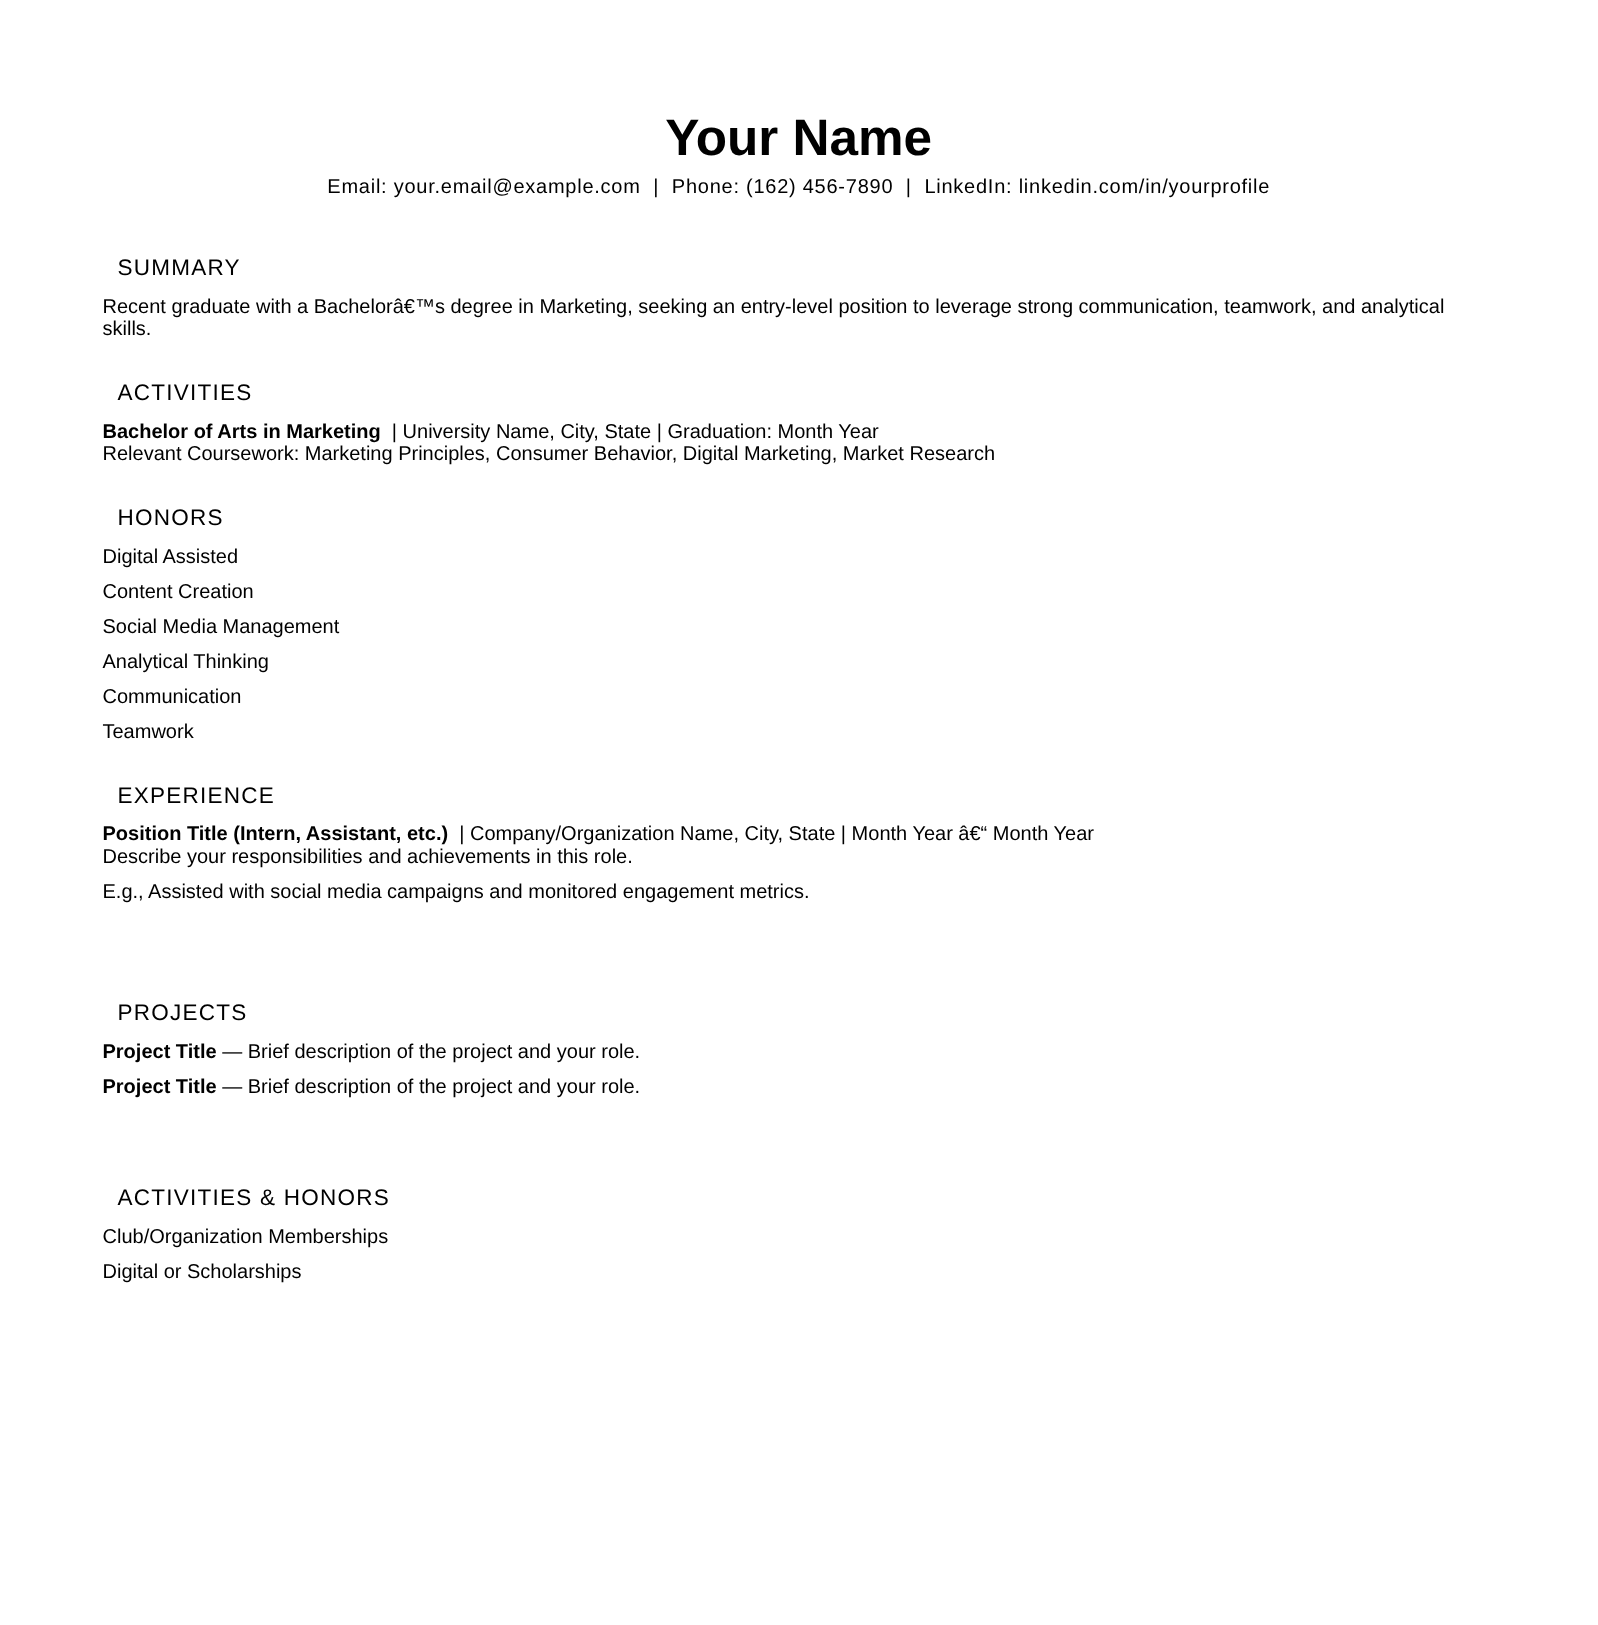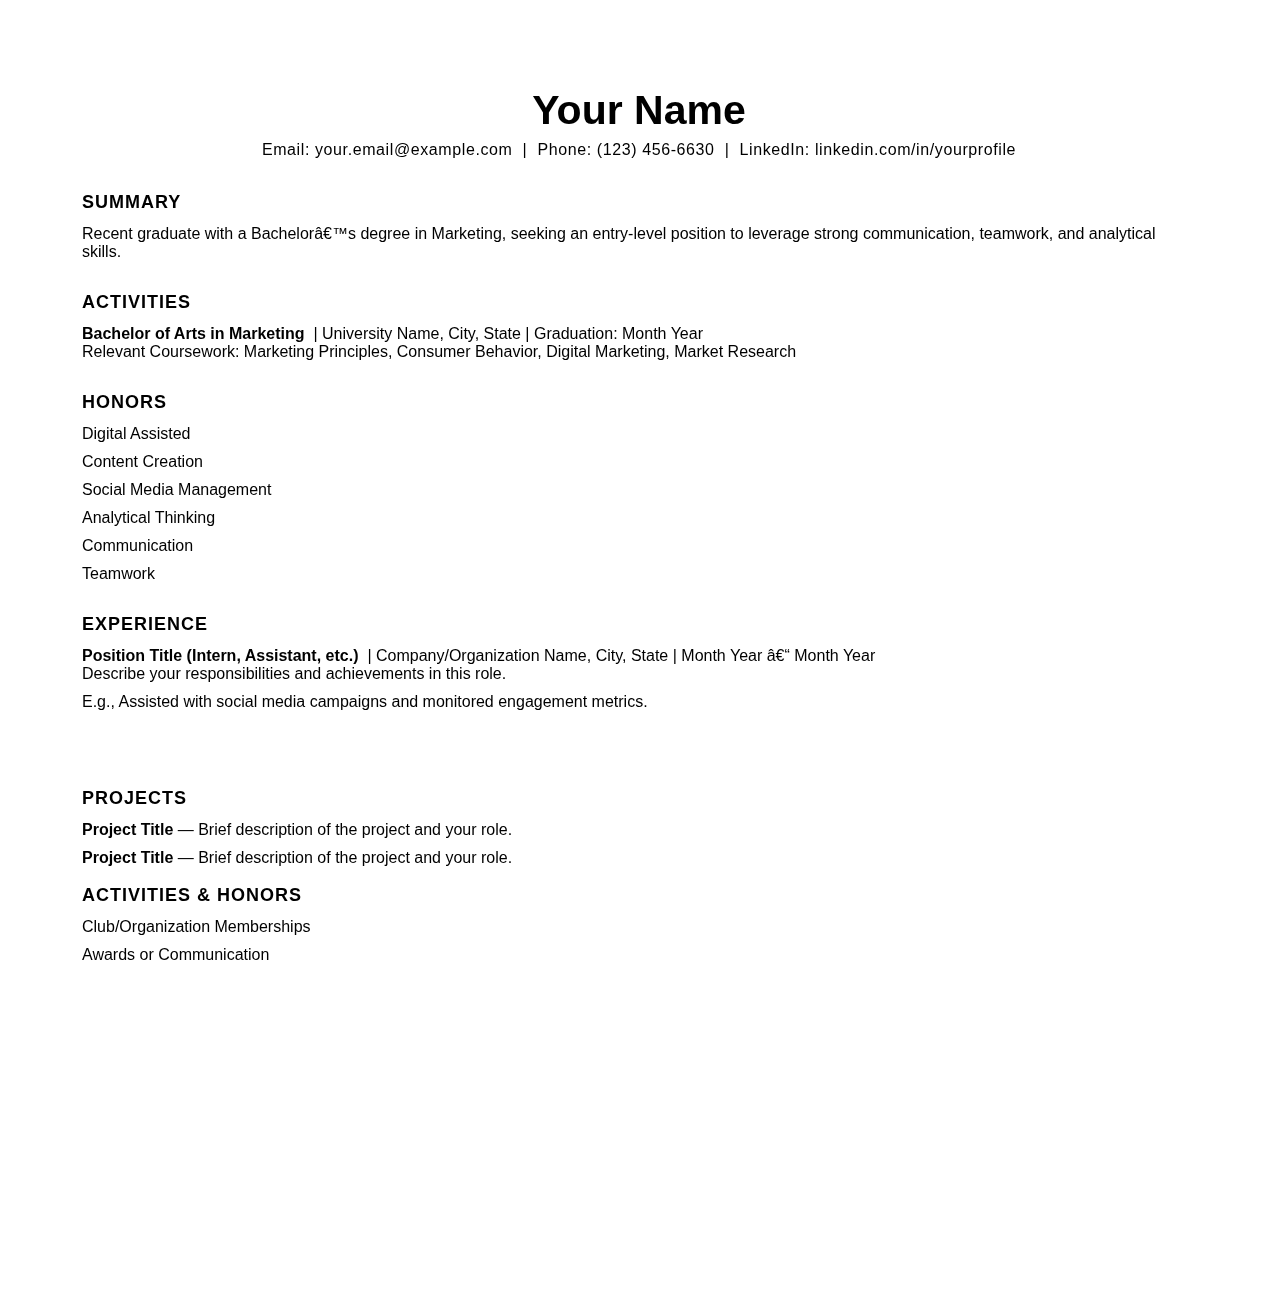--- a/index.html
+++ b/index.html
@@ -1,33 +1,33 @@
 <!DOCTYPE html>
 <html><head>
 <meta charset="utf-8">
 <style>
   html, body { margin: 0; padding: 0; background: #ffffff; }
   body { width: 1278px; height: 1300px; position: relative; color: #000; font-family: "Liberation Sans", sans-serif; }
   .page { position: absolute; left: 82px; top: 0; width: 1114px; }
   .name { position: absolute; left: 0; width: 1114px; top: 91px; text-align: center; font-size: 41px; font-weight: bold; line-height: 38px; margin: 0; }
   .contact { position: absolute; left: 0; width: 1114px; top: 140px; text-align: center; font-size: 16px; letter-spacing: 0.6px; line-height: 19px; }
   .sec { position: absolute; left: 0; width: 1114px; }
-  .sec h2 { margin: 0; font-size: 18px; font-weight: bold; letter-spacing: 1px; line-height: 22px; height: 22px; }
+  .sec h2 { margin: 12px; font-size: 18px; font-weight: normal; letter-spacing: 1px; line-height: 22px; height: 22px; }
   .sec .body { margin-top: 12px; font-size: 16px; line-height: 18px; }
   .list-item { height: 28px; line-height: 18px; font-size: 16px; }
   .exp-block { margin-bottom: 10px; }
   .exp-note { margin-bottom: 10px; }
   b { font-weight: bold; text-align: center; }
 </style>
 </head>
 <body>
 
 <div class="page">
   <h1 class="name">Your Name</h1>
-  <div class="contact" style="white-space:pre;">Email: your.email@example.com  |  Phone: (123) 456-6630  |  LinkedIn: linkedin.com/in/yourprofile</div>
+  <div class="contact" style="white-space:pre;">Email: your.email@example.com  |  Phone: (162) 456-7890  |  LinkedIn: linkedin.com/in/yourprofile</div>
 
   <section class="sec" style="top:191px;">
     <h2>SUMMARY</h2>
     <div class="body">Recent graduate with a Bachelorâ€™s degree in Marketing, seeking an entry-level position to leverage strong communication, teamwork, and analytical skills.</div>
   </section>
 
   <section class="sec" style="top:291px;">
     <h2>ACTIVITIES</h2>
     <div class="body">
       <div><b>Bachelor of Arts in Marketing</b><span style="white-space:pre;">  | University Name, City, State | Graduation: Month Year</span></div>
@@ -59,20 +59,20 @@
   </section>
 
   <section class="sec" style="top:787px;">
     <h2>PROJECTS</h2>
     <div class="body">
       <div class="list-item"><b>Project Title</b><span style="white-space:pre;"> — Brief description of the project and your role.</span></div>
       <div class="list-item"><b>Project Title</b><span style="white-space:pre;"> — Brief description of the project and your role.</span></div>
     </div>
   </section>
 
-  <section class="sec" style="top:884px;">
+  <section class="sec" style="top:935px;">
     <h2>ACTIVITIES &amp; HONORS</h2>
     <div class="body">
       <div class="list-item">Club/Organization Memberships</div>
-      <div class="list-item">Awards or Communication</div>
+      <div class="list-item">Digital or Scholarships</div>
     </div>
   </section>
 </div>
 
 </body></html>

